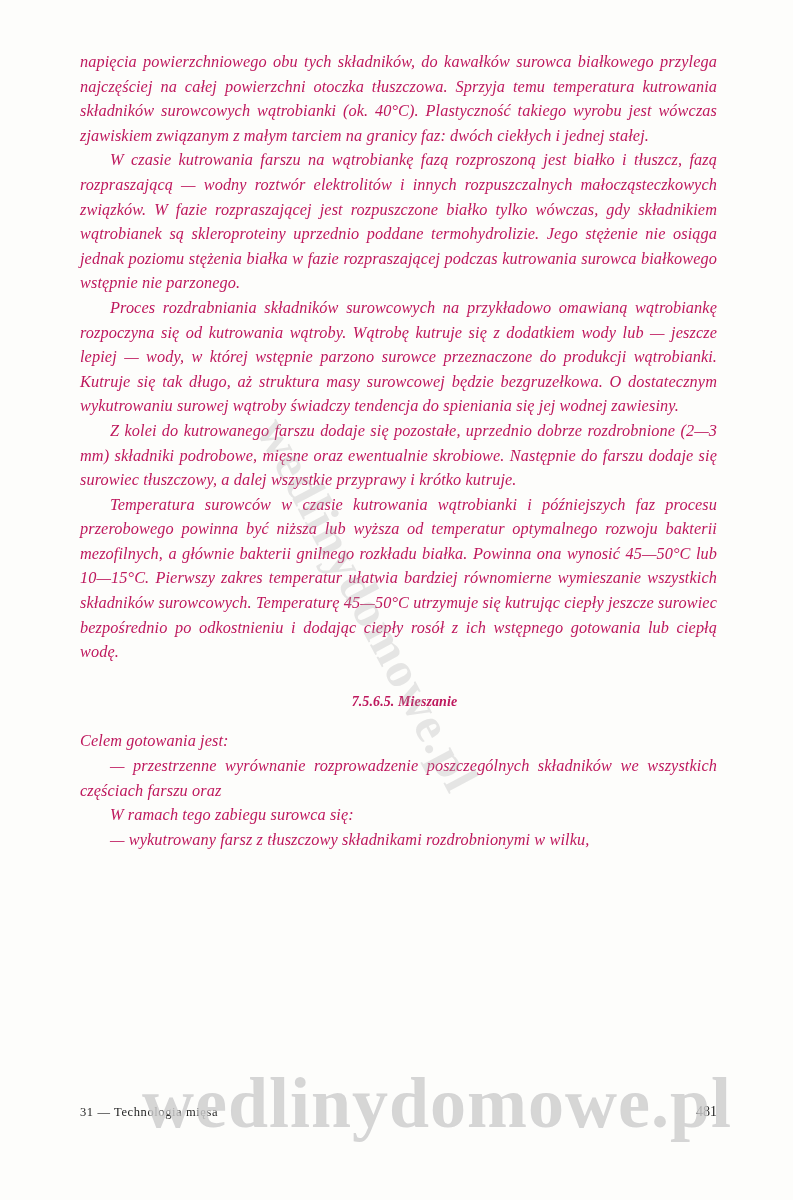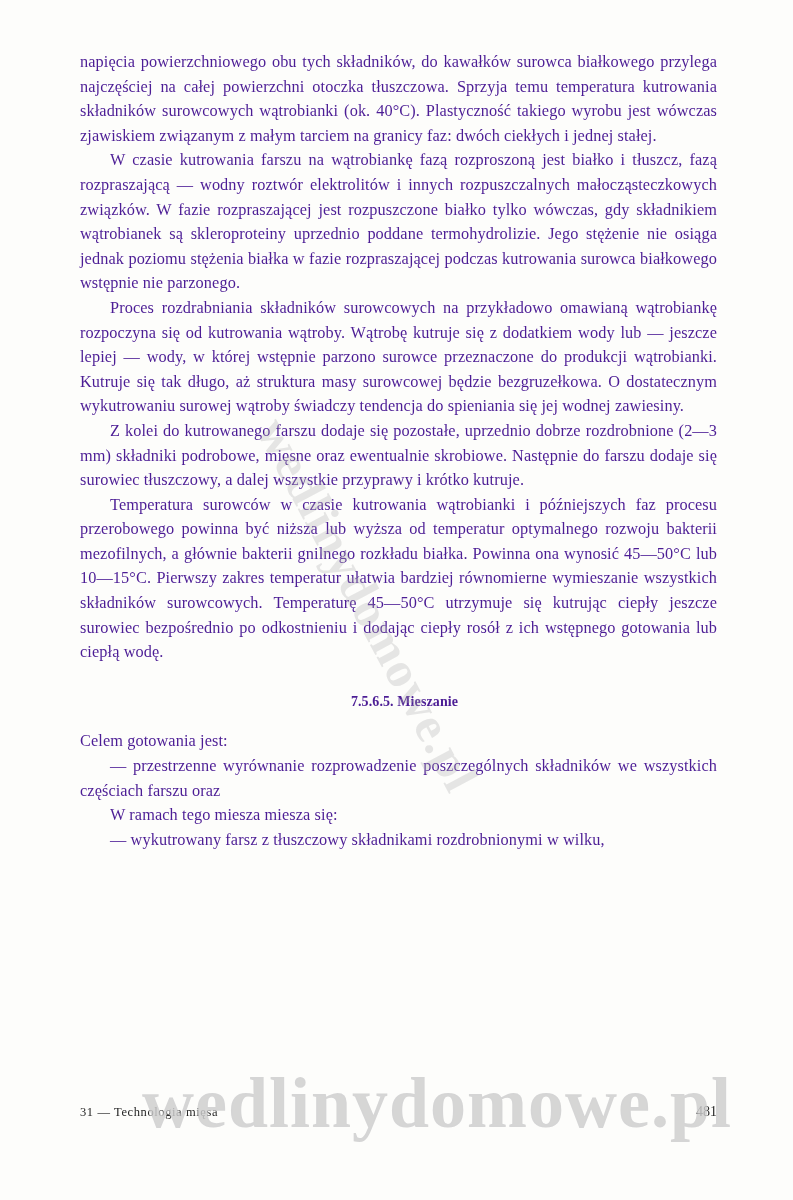--- a/index.html
+++ b/index.html
@@ -19,23 +19,24 @@
     inset: 0;
     background: #fdfdfb;
   }
   .text-block {
     position: absolute;
     top: 50px;
     left: 80px;
     width: 637px;
     font-size: 16.3px;
     line-height: 24.6px;
-    color: #4c1d95;
+    color: #be185d;
     text-align: justify;
     letter-spacing: 0.1px;
+    font-style: italic;
   }
   .para {
     margin: 0;
     text-indent: 30px;
   }
   .para.no-indent {
     text-indent: 0;
   }
   .section-heading {
     margin: 25px 0 15px 12px;
@@ -97,21 +98,21 @@
     <p class="para no-indent">napięcia powierzchniowego obu tych składników, do kawałków surowca białkowego przylega najczęściej na całej powierzchni otoczka tłuszczowa. Sprzyja temu temperatura kutrowania składników surowcowych wątrobianki (ok. 40°C). Plastyczność takiego wyrobu jest wówczas zjawiskiem związanym z małym tarciem na granicy faz: dwóch ciekłych i jednej stałej.</p>
     <p class="para">W czasie kutrowania farszu na wątrobiankę fazą rozproszoną jest białko i tłuszcz, fazą rozpraszającą — wodny roztwór elektrolitów i innych rozpuszczalnych małocząsteczkowych związków. W fazie rozpraszającej jest rozpuszczone białko tylko wówczas, gdy składnikiem wątrobianek są skleroproteiny uprzednio poddane termohydrolizie. Jego stężenie nie osiąga jednak poziomu stężenia białka w fazie rozpraszającej podczas kutrowania surowca białkowego wstępnie nie parzonego.</p>
     <p class="para">Proces rozdrabniania składników surowcowych na przykładowo omawianą wątrobiankę rozpoczyna się od kutrowania wątroby. Wątrobę kutruje się z dodatkiem wody lub — jeszcze lepiej — wody, w której wstępnie parzono surowce przeznaczone do produkcji wątrobianki. Kutruje się tak długo, aż struktura masy surowcowej będzie bezgruzełkowa. O dostatecznym wykutrowaniu surowej wątroby świadczy tendencja do spieniania się jej wodnej zawiesiny.</p>
     <p class="para">Z kolei do kutrowanego farszu dodaje się pozostałe, uprzednio dobrze rozdrobnione (2—3 mm) składniki podrobowe, mięsne oraz ewentualnie skrobiowe. Następnie do farszu dodaje się surowiec tłuszczowy, a dalej wszystkie przyprawy i krótko kutruje.</p>
     <p class="para">Temperatura surowców w czasie kutrowania wątrobianki i późniejszych faz procesu przerobowego powinna być niższa lub wyższa od temperatur optymalnego rozwoju bakterii mezofilnych, a głównie bakterii gnilnego rozkładu białka. Powinna ona wynosić 45—50°C lub 10—15°C. Pierwszy zakres temperatur ułatwia bardziej równomierne wymieszanie wszystkich składników surowcowych. Temperaturę 45—50°C utrzymuje się kutrując ciepły jeszcze surowiec bezpośrednio po odkostnieniu i dodając ciepły rosół z ich wstępnego gotowania lub ciepłą wodę.</p>
 
     <h3 class="section-heading">7.5.6.5. Mieszanie</h3>
 
     <p class="para no-indent">Celem gotowania jest:</p>
     <p class="para">— przestrzenne wyrównanie rozprowadzenie poszczególnych składników we wszystkich częściach farszu oraz</p>
-    <p class="para">W ramach tego miesza miesza się:</p>
+    <p class="para">W ramach tego zabiegu surowca się:</p>
     <p class="para">— wykutrowany farsz z tłuszczowy składnikami rozdrobnionymi w wilku,</p>
   </div>
 
   <div class="footer">
     <span class="footer-left">31 — Technologia mięsa</span>
     <span class="footer-right">481</span>
   </div>
 
   <div class="watermark-diagonal">wedlinydomowe.pl</div>
   <div class="watermark-bottom">wedlinydomowe.pl</div>

